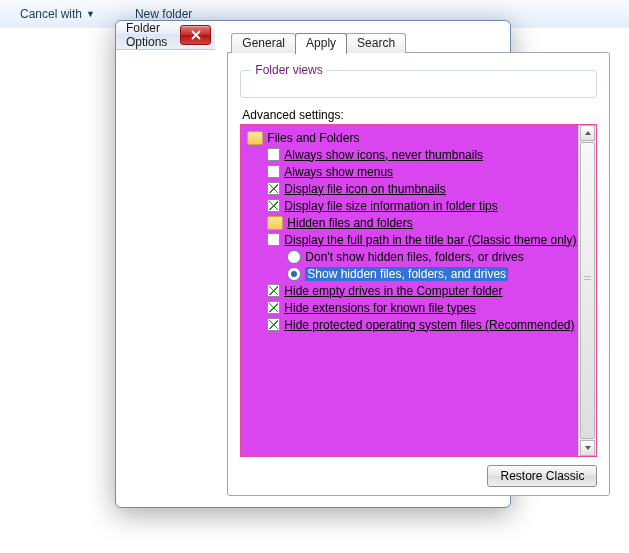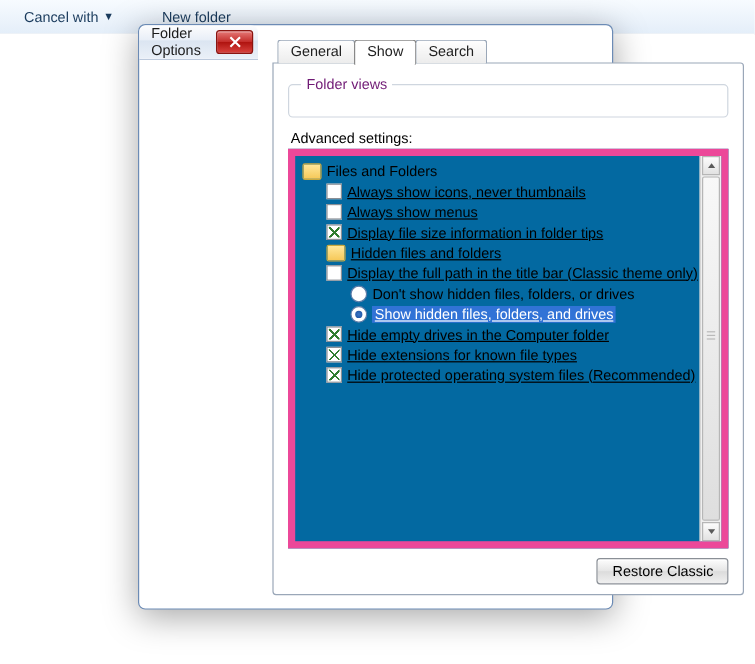--- a/index.html
+++ b/index.html
@@ -112,21 +112,21 @@
   .btn {
     min-width:112px; height:22px;
     border:1px solid #8a8f96; border-radius:3px;
     background:linear-gradient(#fdfdfd,#e6e6e6 48%,#dcdcdc 52%,#f0f0f0);
     font: inherit; color:#000;
     box-shadow: inset 0 1px 0 #fff;
     padding:0 10px;
   }
   .adv-label { margin:10px 0 2px 2px; }
   .tree-wrap {
-    flex:1; border:6px solid #ec4899; background:#0369a1;
+    flex:1; border:1px solid #ec4899; background:#d946ef;
     display:flex; min-height:0;justify-content:flex-end;
   }
   .tree {
     flex:1; overflow:hidden; padding:4px 2px;
   }
   .tree-row {
     display:flex; align-items:center; gap:4px;
     height:17px; padding-left:4px;
     white-space:nowrap;
   }
@@ -149,21 +149,21 @@
   }
   .radio.checked::after{
     content:""; width:6px; height:6px; border-radius:50%;
     background: radial-gradient(circle,#3a76c6,#1b4f9c);
   }
   .mini-folder{
     width:14px; height:12px;
     background:linear-gradient(#ffe79a,#f6c858);
     border:1px solid #c9a93e; border-radius:2px;
   }
-  .sel { background:#3173d6; color:#fff; padding:0 2px;text-decoration:underline; }
+  .sel { background:#3173d6; color:#fff; padding:0 2px; }
   .vscroll {
     width:17px; background:#efefef; border-left:1px solid #cfcfcf;
     display:flex; flex-direction:column; justify-content:space-between;
     align-items:center;
   }
   .vscroll .arrow{
     width:15px;height:16px; display:flex;align-items:center;justify-content:center;
     background:linear-gradient(#fdfdfd,#e2e2e2); border:1px solid #b6b6b6;
     box-sizing:border-box;
   }
@@ -209,21 +209,21 @@
     <div class="closebtn">
       <svg viewBox="0 0 10 10">
         <path d="M1 1 L9 9 M9 1 L1 9" stroke="#fff" stroke-width="1.8" fill="none"></path>
       </svg>
     </div>
   </div>
 
   <div class="client">
     <div class="tabs">
       <div class="tab">General</div>
-      <div class="tab active">Show</div>
+      <div class="tab active">Apply</div>
       <div class="tab">Search</div>
     </div>
 
     <div class="tabpanel">
 
       <fieldset class="groupbox">
         <legend>Folder views</legend>
       </fieldset>
 
       <div class="adv-label">Advanced settings:</div>
@@ -236,20 +236,24 @@
             <span>Files and Folders</span>
           </div>
 
           <div class="tree-row indent1">
             <span class="chk"></span>
             <span>Always show icons, never thumbnails</span>
           </div>
           <div class="tree-row indent1">
             <span class="chk"></span>
             <span>Always show menus</span>
+          </div>
+          <div class="tree-row indent1">
+            <span class="chk checked"></span>
+            <span>Display file icon on thumbnails</span>
           </div>
           <div class="tree-row indent1">
             <span class="chk checked"></span>
             <span>Display file size information in folder tips</span>
           </div>
           <div class="tree-row indent1">
             <span class="mini-folder"></span>
             <span>Hidden files and folders</span>
           </div>
 

